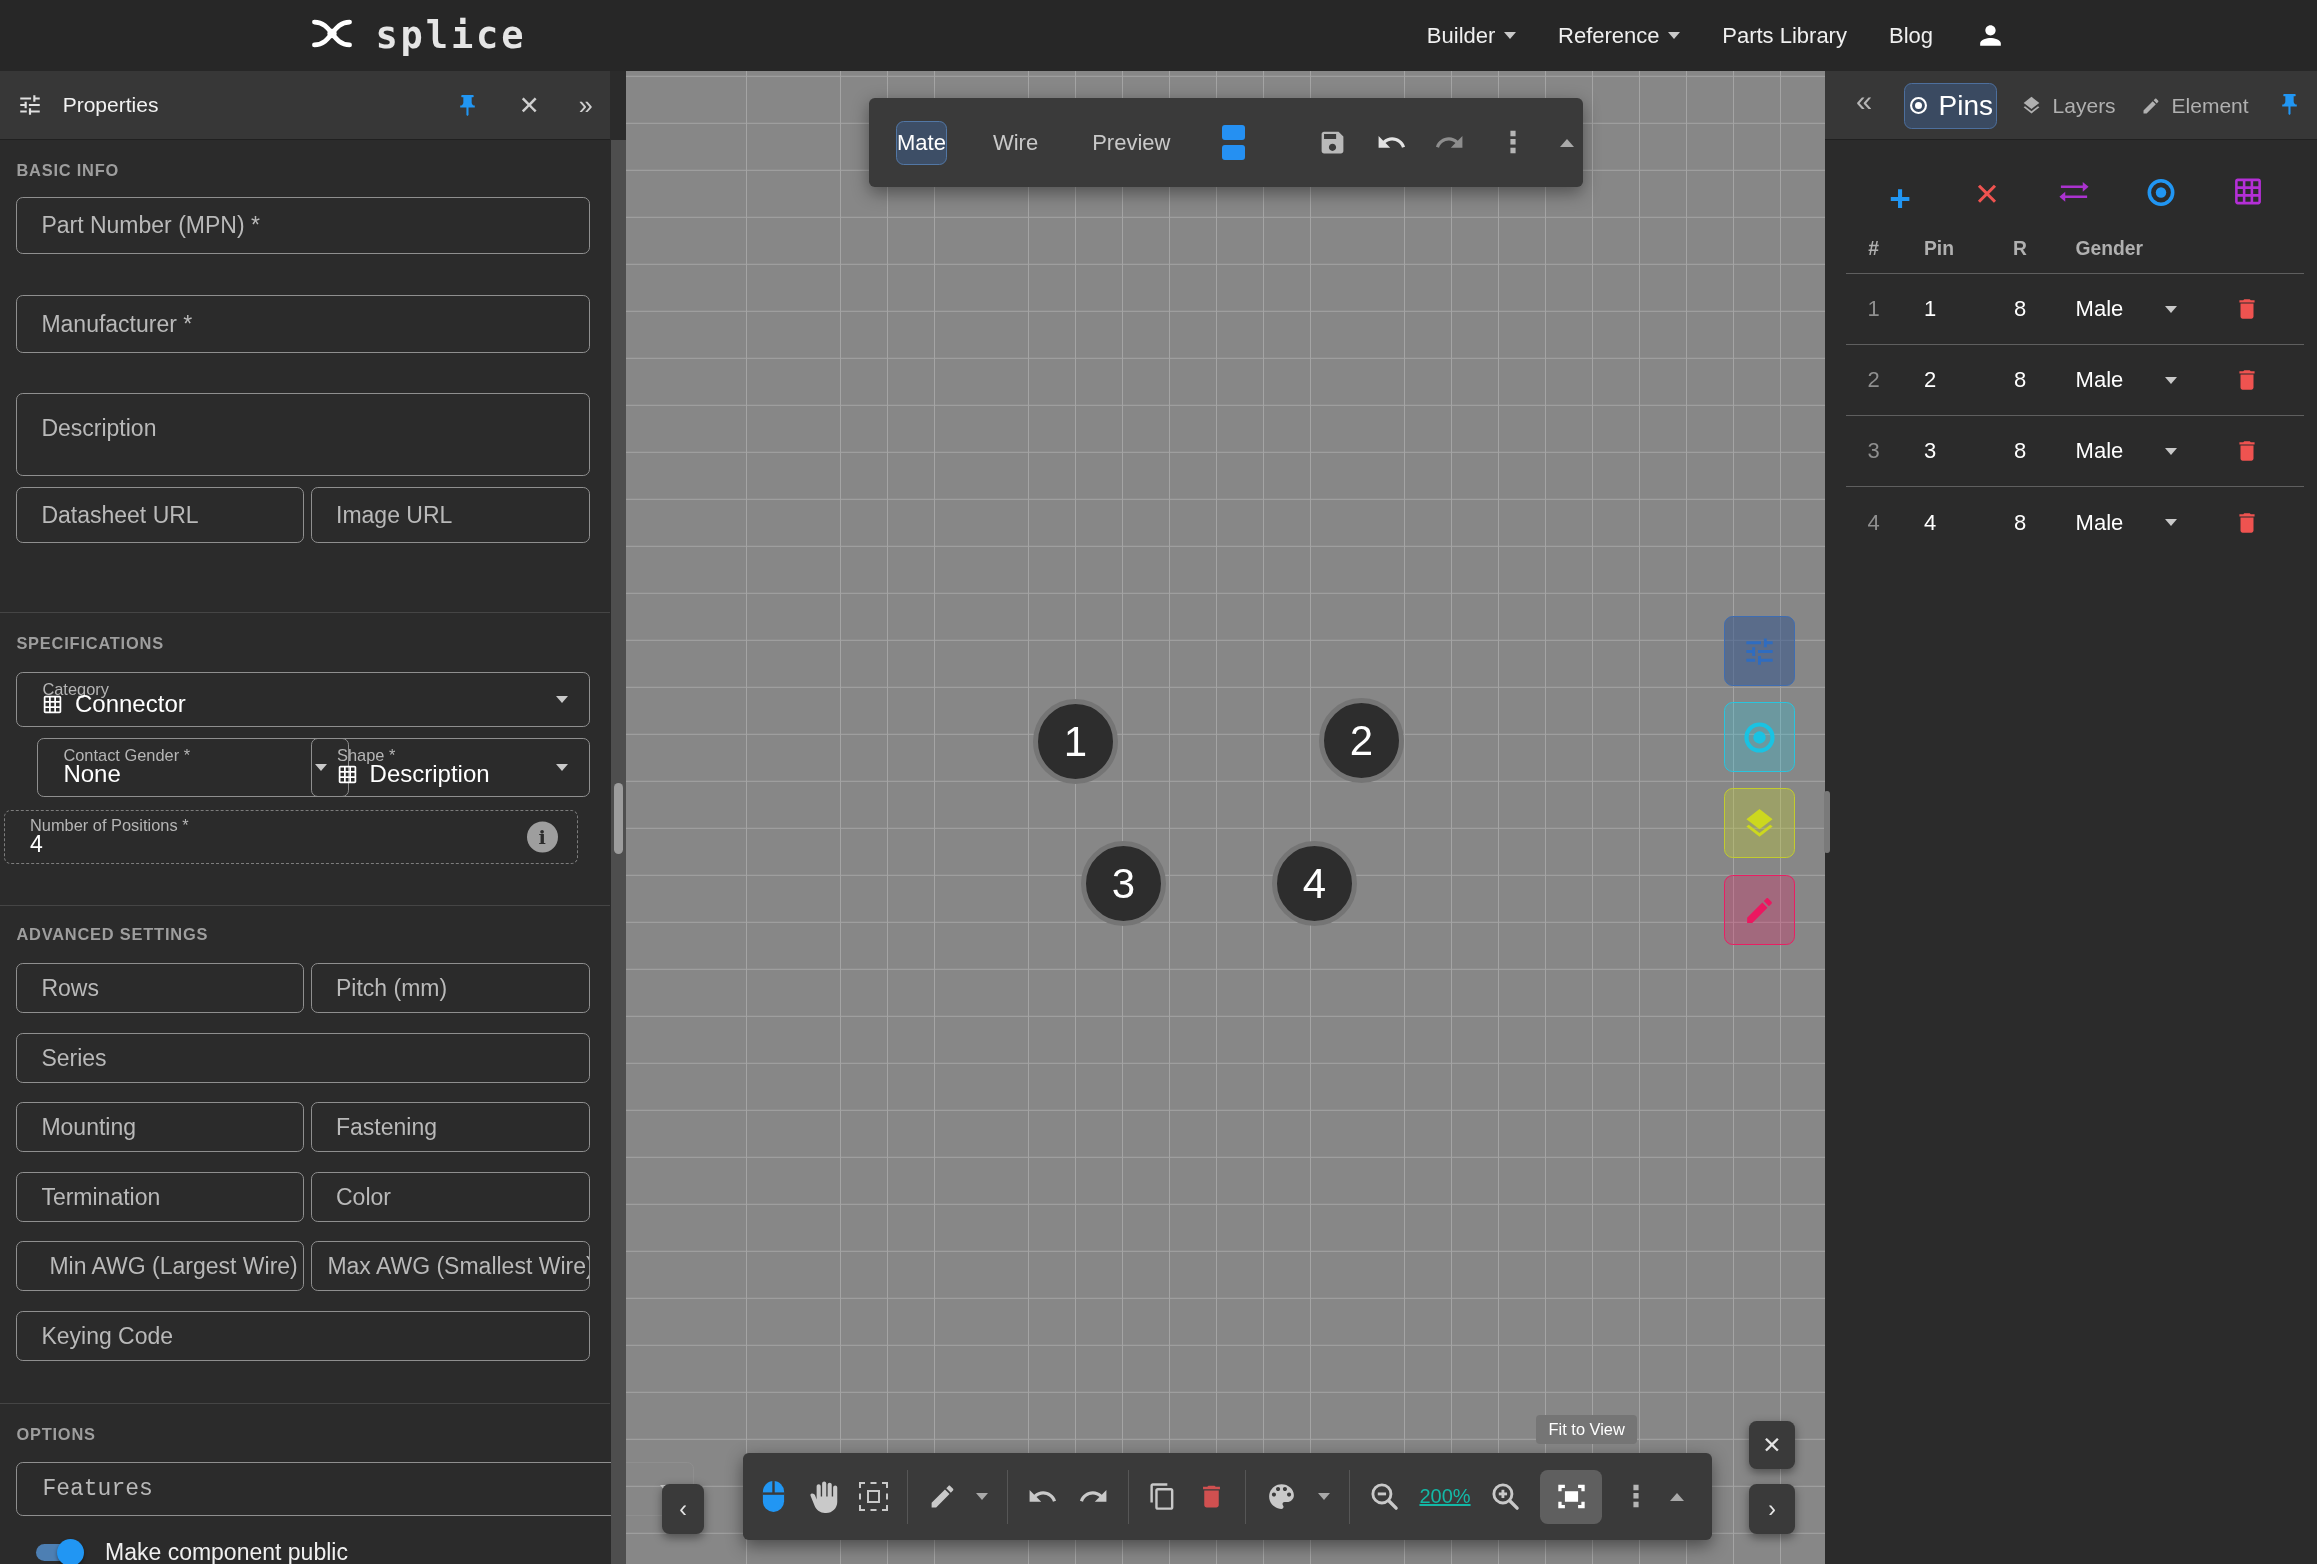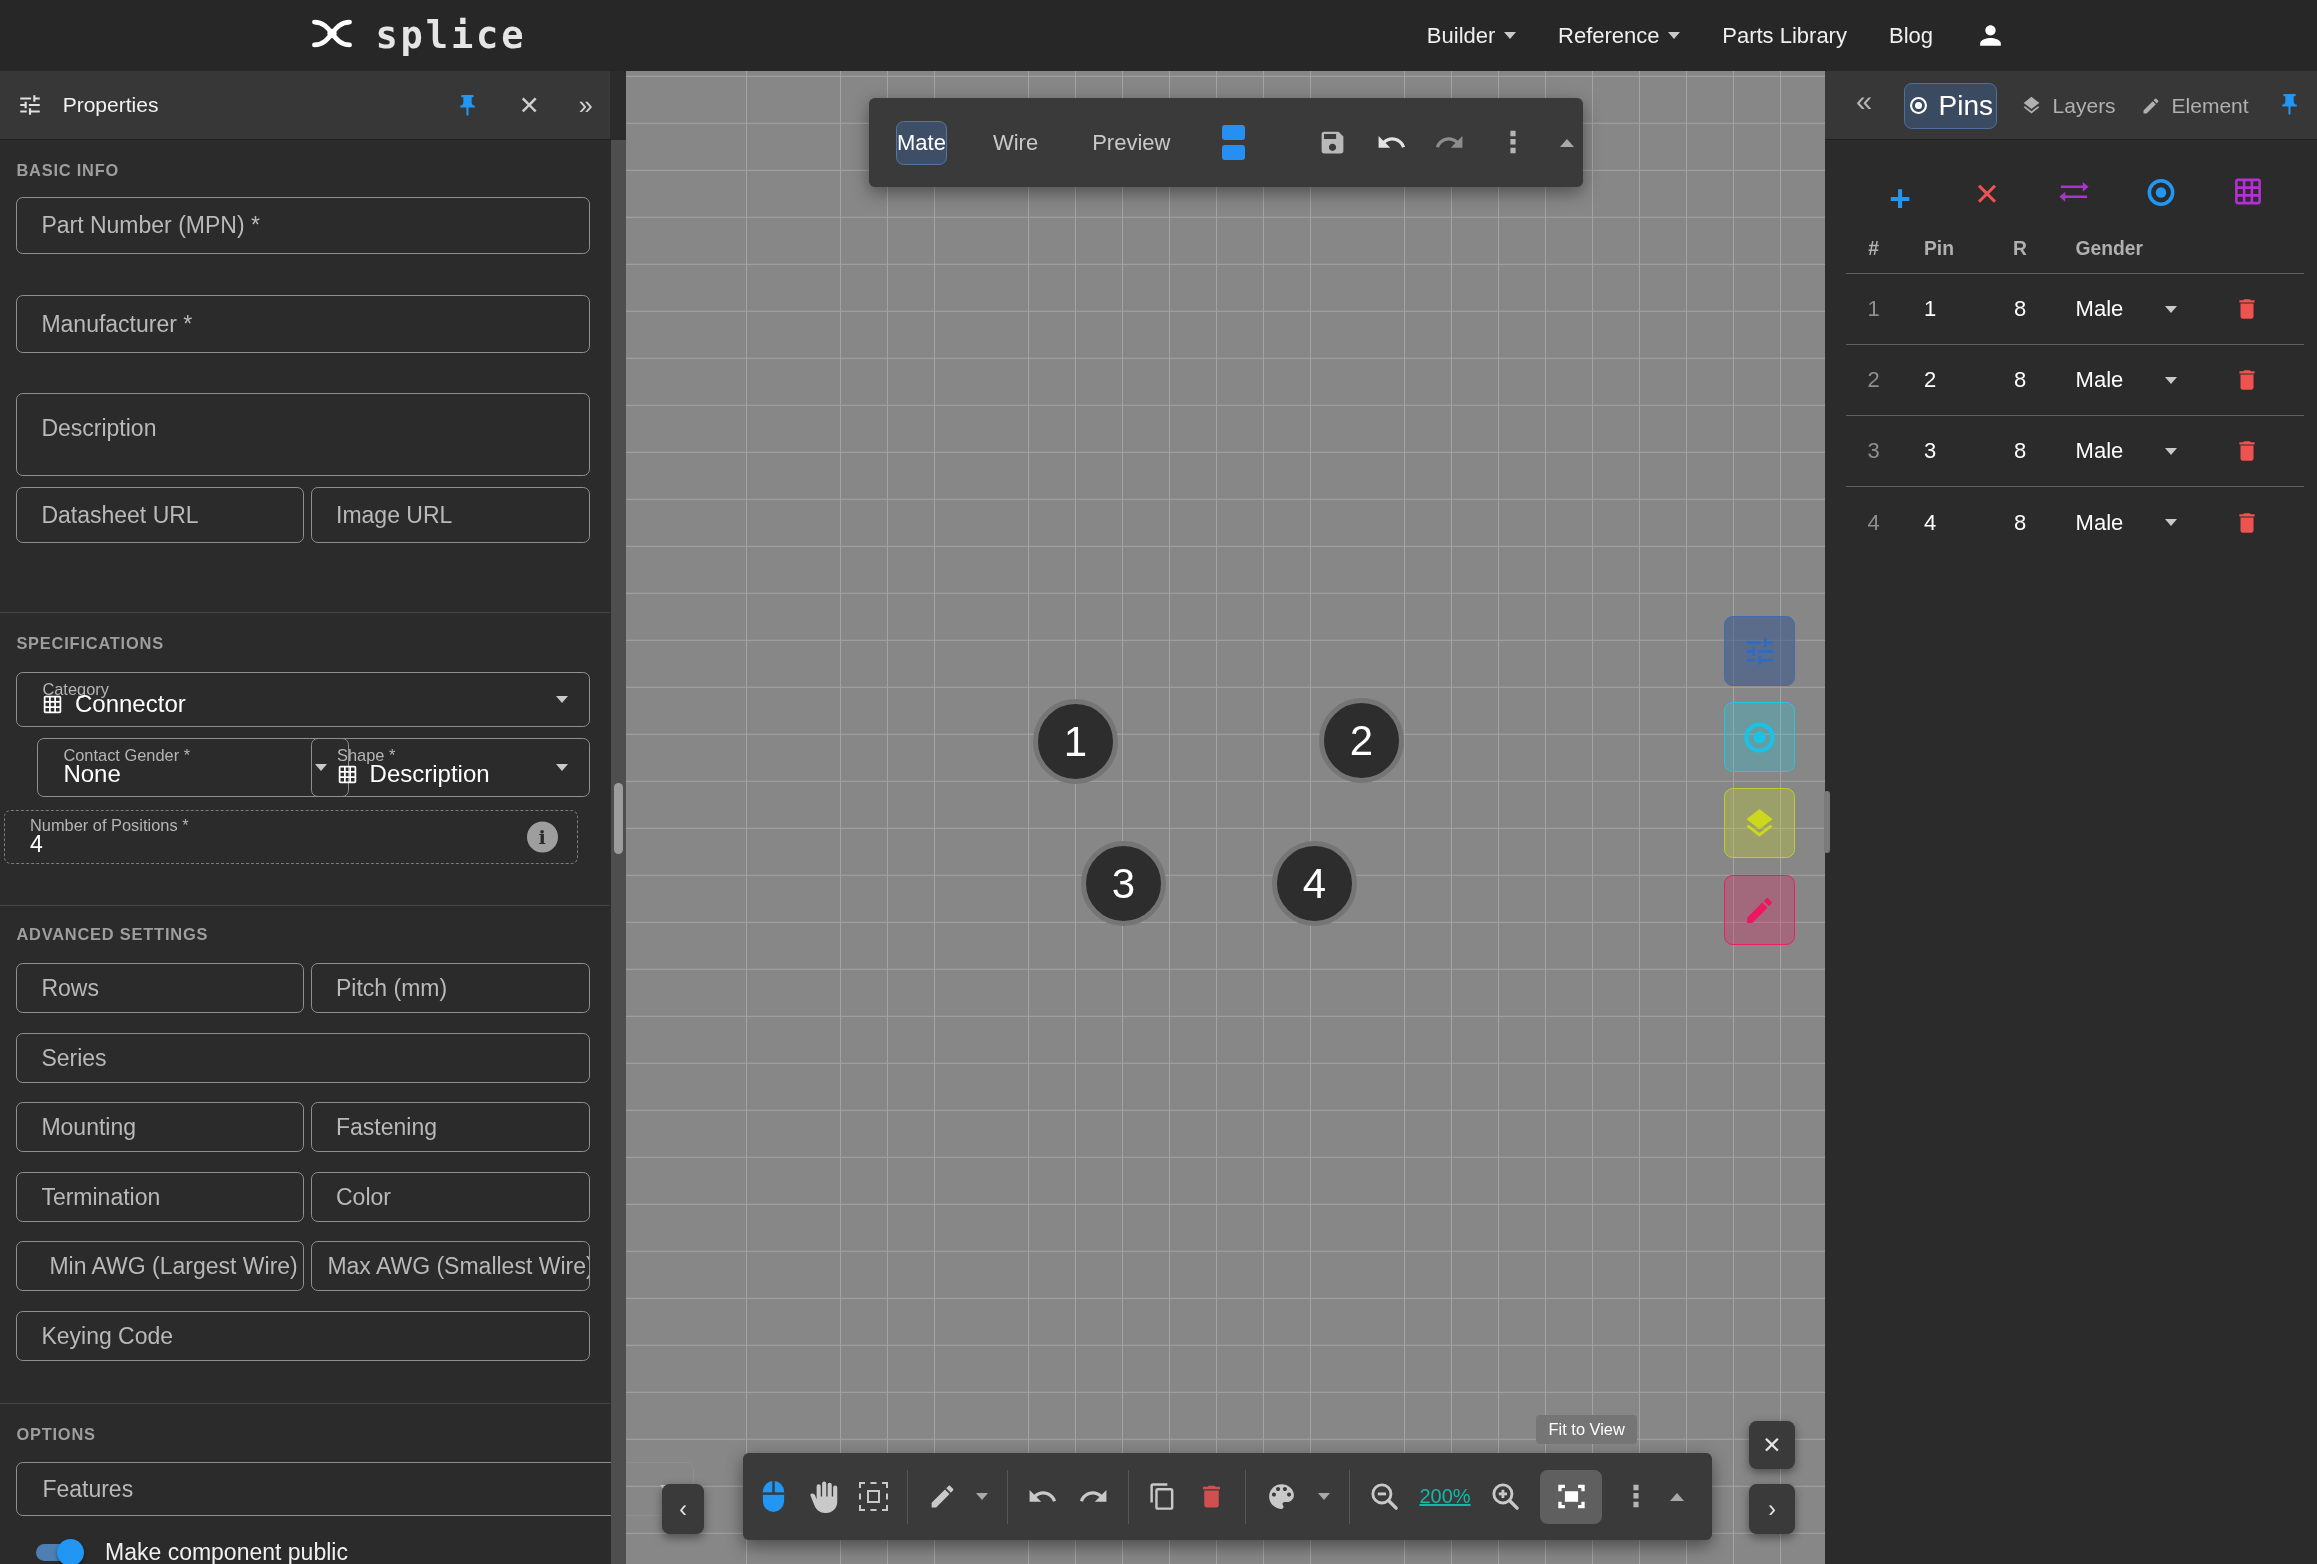--- a/index.html
+++ b/index.html
@@ -239,21 +239,21 @@
     <input class="fld" style="left: 311px; top: 1031px; width: 279px; height: 50px;" placeholder="Fastening">
     <input class="fld" style="left: 16.4px; top: 1101px; width: 288px; height: 50px;" placeholder="Termination">
     <input class="fld" style="left: 311px; top: 1101px; width: 279px; height: 50px;" placeholder="Color">
     <input class="fld" style="left: 16.4px; top: 1170px; width: 288px; height: 50px; padding-left: 32px;" placeholder="Min AWG (Largest Wire)">
     <input class="fld" style="left: 311px; top: 1170px; width: 279px; height: 50px; padding-left: 15.4px;" placeholder="Max AWG (Smallest Wire)">
     <input class="fld" style="left: 16.4px; top: 1240px; width: 574px; height: 50px;" placeholder="Keying Code">
 
     <div class="divider" style="top:1332px;"></div>
 
     <span class="section-label" style="top:1354px;">OPTIONS</span>
-    <div class="sel" style="left:16.4px; top:1391px; width:678px; height:54px;">
+    <div class="sel" style="left:16.4px; top:1391px; width:678px; height:54px;font-family:Liberation Mono, monospace;">
       <span class="sel-value" style="bottom:auto; top:50%; transform:translateY(-50%); color:#b9b9b9; font-size:23px;">
           <span>Features</span>
         </span>
       <span class="sel-caret caret-down"></span>
     </div>
     <div class="toggle-row">
       <span class="switch">
           <span class="switch-knob"></span>
         </span>
       <span class="toggle-label">Make component public</span>

